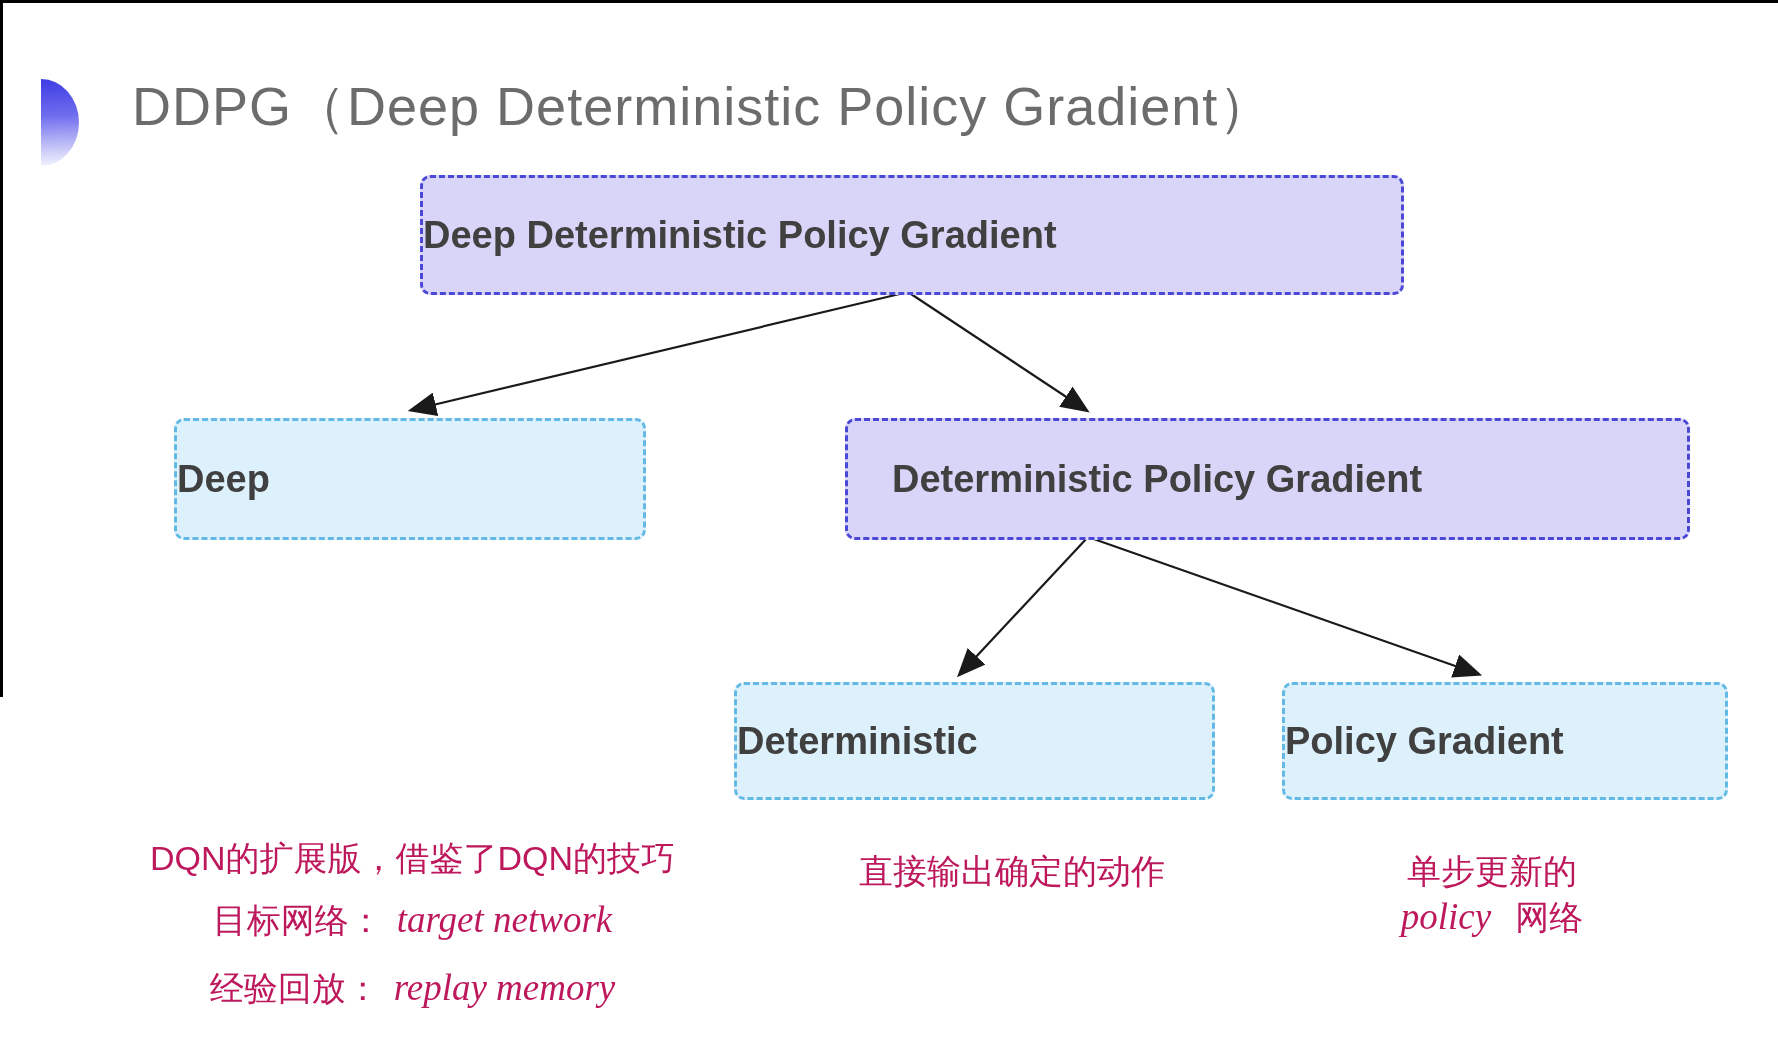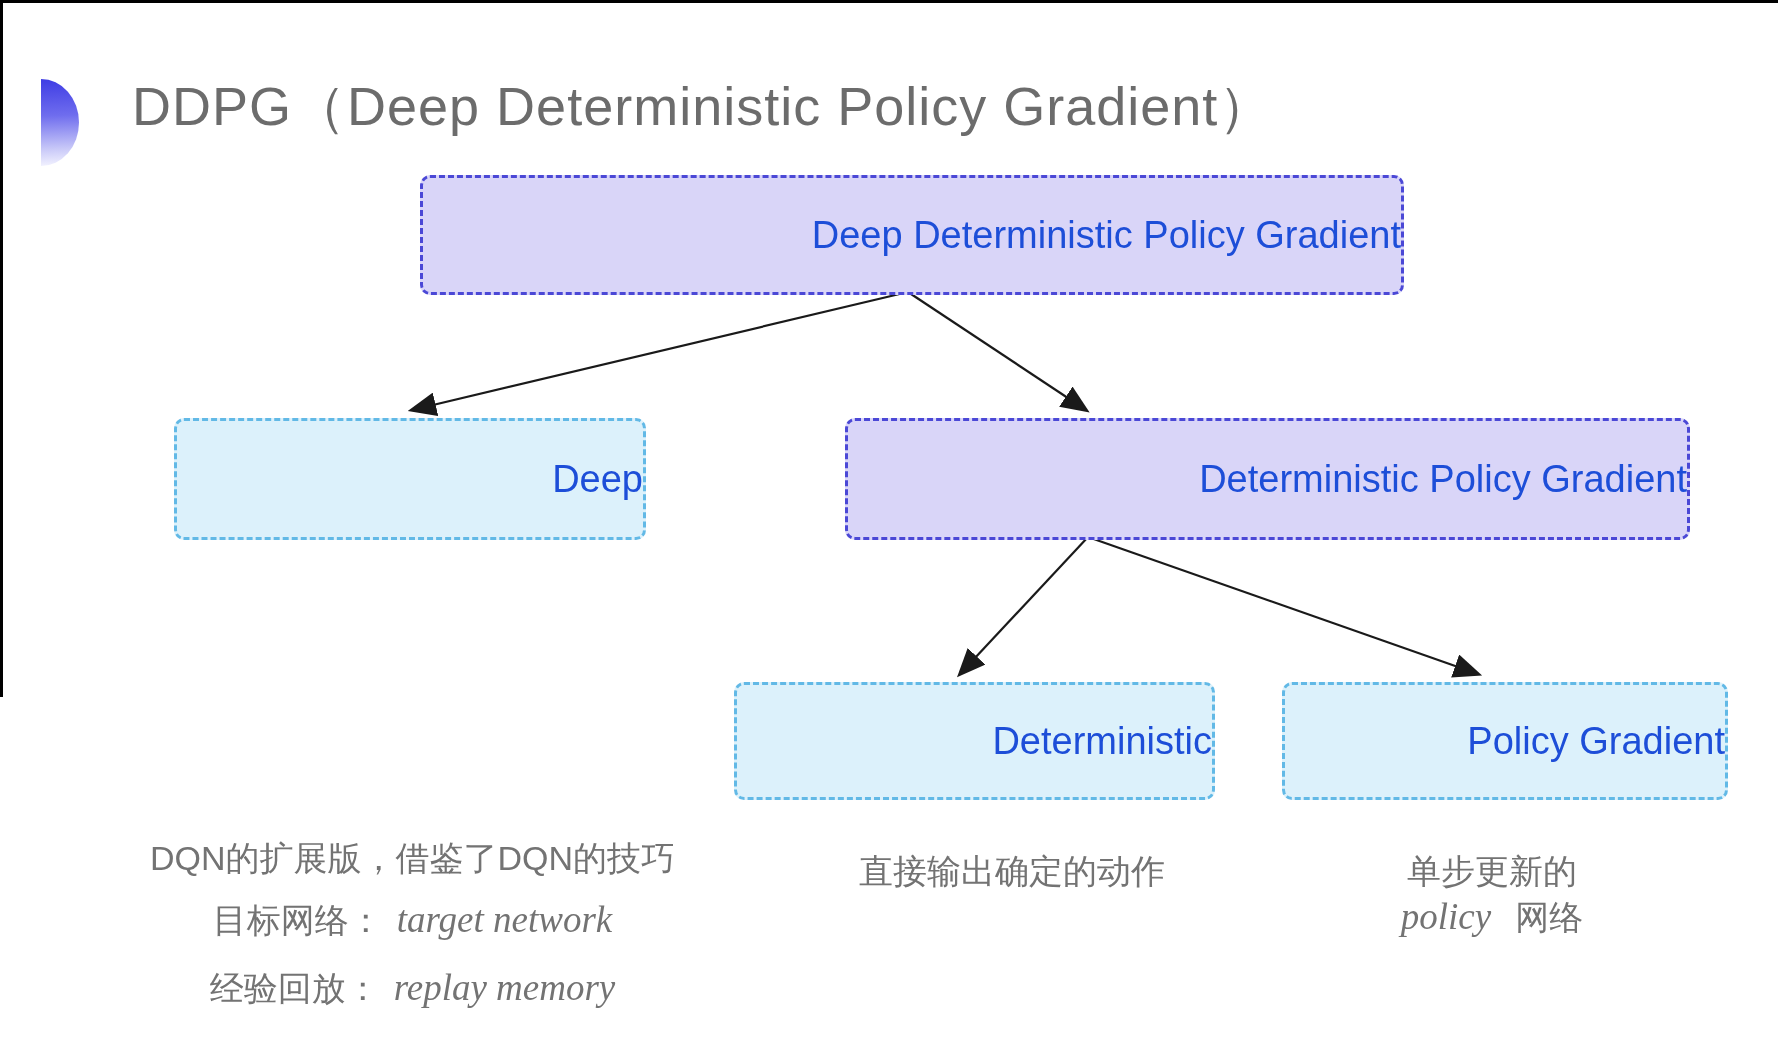--- a/index.html
+++ b/index.html
@@ -17,36 +17,36 @@
     background:linear-gradient(178deg,#3e3ce4 0%,#6f6dee 42%,#c9c9f8 80%,#f4f4ff 100%);
   }
   .page-title{
     position:absolute;left:100px;top:74px;
     font-size:54px;line-height:64px;font-weight:500;color:#6c6c6c;letter-spacing:1px;
     white-space:nowrap;
     margin-left:32px;
   }
 
   .node{
-    position:absolute;display:flex;align-items:center;justify-content:flex-end;
+    position:absolute;display:flex;align-items:center;justify-content:flex-start;
     border:3px dashed;border-radius:10px;
-    font-size:38px;font-weight:400;color:#1d4ed8;white-space:nowrap;
+    font-size:38px;font-weight:700;color:#404040;white-space:nowrap;
   }
   .node-purple{background:var(--purple-fill);border-color:var(--purple-border);}
   .node-cyan{background:var(--cyan-fill);border-color:var(--cyan-border);}
 
   .node-root{left:420px;top:175px;width:978px;height:114px;}
   .node-deep{left:174px;top:418px;width:466px;height:116px;}
   .node-dpg{left:845px;top:418px;width:795px;height:116px;padding-left:44px;}
   .node-det{left:734px;top:682px;width:475px;height:112px;}
   .node-pg{left:1282px;top:682px;width:440px;height:112px;}
 
   .arrows{position:absolute;left:0;top:0;width:1778px;height:1056px;pointer-events:none;}
 
-  .note{position:absolute;text-align:center;color:#737373;}
+  .note{position:absolute;text-align:center;color:#be185d;}
   .note .zh{font-size:34px;}
   .note .en-italic{font-style:italic;font-family:Liberation Serif, serif;font-size:37px;}
   .note-deep{left:130px;top:828px;width:565px;}
   .note-deep .line{line-height:61px;white-space:nowrap;}
   .note-det{left:842px;top:848px;width:340px;}
   .note-det .line{line-height:46px;white-space:nowrap;}
   .note-pg{left:1322px;top:848px;width:340px;}
   .note-pg .line{line-height:46px;white-space:nowrap;}
   .gap-left{margin-left:14px;}
   .gap-left-sm{margin-left:24px;font-family:Liberation Mono, monospace;}

